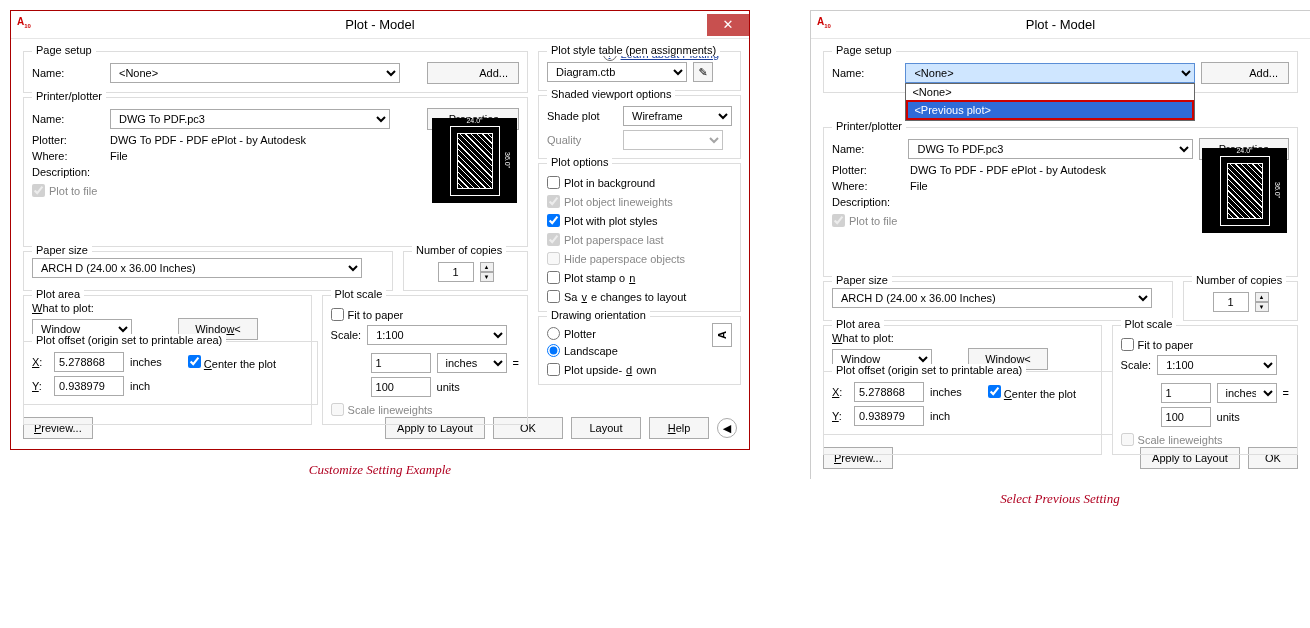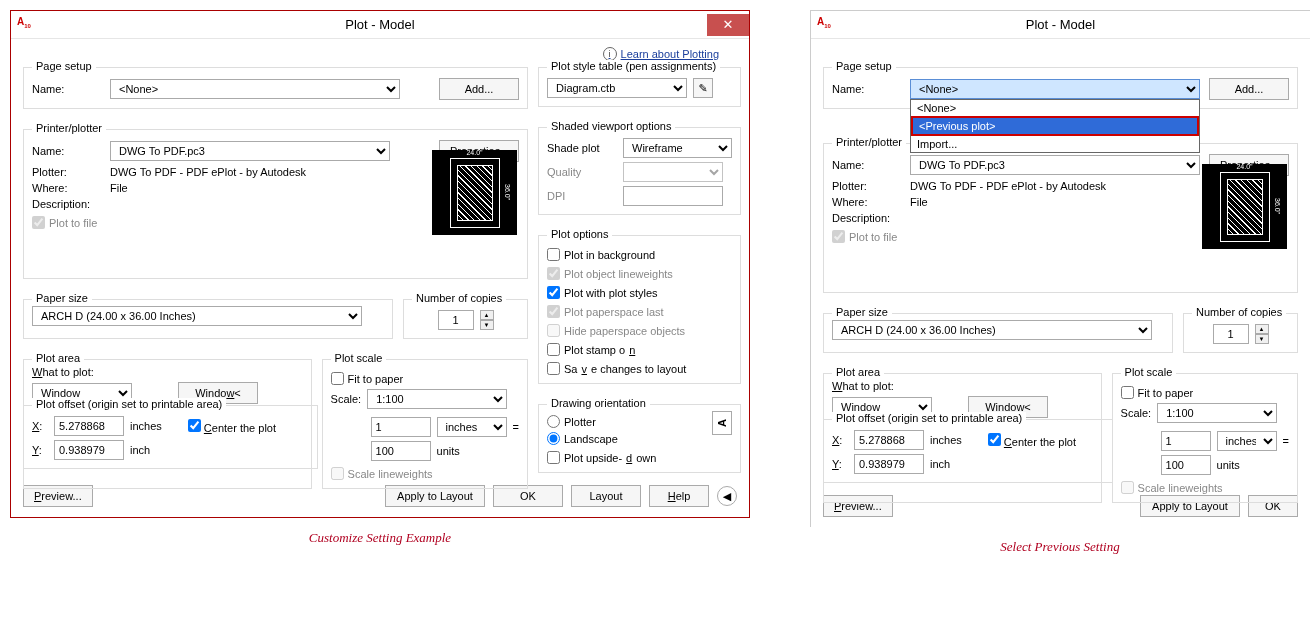--- a/index.html
+++ b/index.html
@@ -76,21 +76,21 @@
     gap: 4px;
   }
   .info-icon {
     width: 14px; height: 14px; border:1px solid #666; border-radius:50%;
     display:flex; align-items:center; justify-content:center;
     font-size:9px; color:#444; text-decoration:none;
   }
   .grp {
     border: 1px solid #ddd;
     padding: 6px 8px 8px 8px;
-    margin-top: 20px;
+    margin-top: 4px;
     position: relative;
   }
   .grp-title {
     position: absolute;
     top: -8px; left: 8px;
     background: #fff;
     padding: 0 4px;
     font-size: 11px;
   }
   .row { display:flex; align-items:center; gap:6px; margin-top:4px; }
@@ -105,21 +105,21 @@
   .select-main { width: 280px; }
   .select-wide { width: 290px; }
   .btn {
     border: 1px solid #aaa;
     background: #f6f6f6;
     height: 22px;
     font-size: 11px;
     padding: 0 10px;
     cursor: pointer;
   }
-  .btn-wide { width: 80px; }
+  .btn-wide { width: 92px; text-align: right; }
   .ckline { display:flex; align-items:center; gap:4px; margin-top:6px; }
   input[type=checkbox] { margin:0; }
   .disabled { color:#888; }
   .paper-preview {
     width: 85px; height: 85px;
     background: #000;
     position: absolute;
     right: 10px; top: 20px;
     display:flex; align-items:center; justify-content:center;
   }
@@ -320,24 +320,20 @@
         <div class="grp">
           <div class="grp-title">Shaded viewport options</div>
           <div class="row">
                   <span style="width:70px;">Shade plot</span>
                   <select style="width:109px;"><option>Wireframe</option></select>
                 </div>
           <div class="row disabled">
                   <span style="width:70px;">Quality</span>
                   <select style="width:100px;" disabled=""><option></option></select>
                 </div>
-          <div class="row disabled">
-                  <span style="width:70px;">DPI</span>
-                  <input type="text" style="width: 100px;" disabled="">
-                </div>
         </div>
 
         <div class="grp">
           <div class="grp-title">Plot options</div>
           <div class="ckline">
                   <input type="checkbox" style="">
                   <span>Plot in background</span>
                 </div>
           <div class="ckline disabled">
                   <input type="checkbox" checked="" disabled="" style="">
@@ -405,21 +401,20 @@
 
     <div class="grp" style="position:relative;">
       <div class="grp-title">Page setup</div>
       <div class="row">
         <span class="lbl">Name:</span>
         <div style="position:relative;">
           <select class="select-main sel-blue" style="width:290px;"><option>&lt;None&gt;</option></select>
           <div class="dropdown-open" style="left:0; top:20px; width:290px;">
             <div class="dd-item dd-sel">&lt;None&gt;</div>
             <div class="dd-item dd-hilite">&lt;Previous plot&gt;</div>
-            <div class="dd-item">Import...</div>
           </div>
         </div>
         <button class="btn btn-wide" style="margin-left:auto;">Add...</button>
       </div>
     </div>
 
     <div class="grp" style="min-height:150px;margin-top:34px;">
       <div class="grp-title">Printer/plotter</div>
       <div class="row">
         <span class="lbl">Name:</span>

